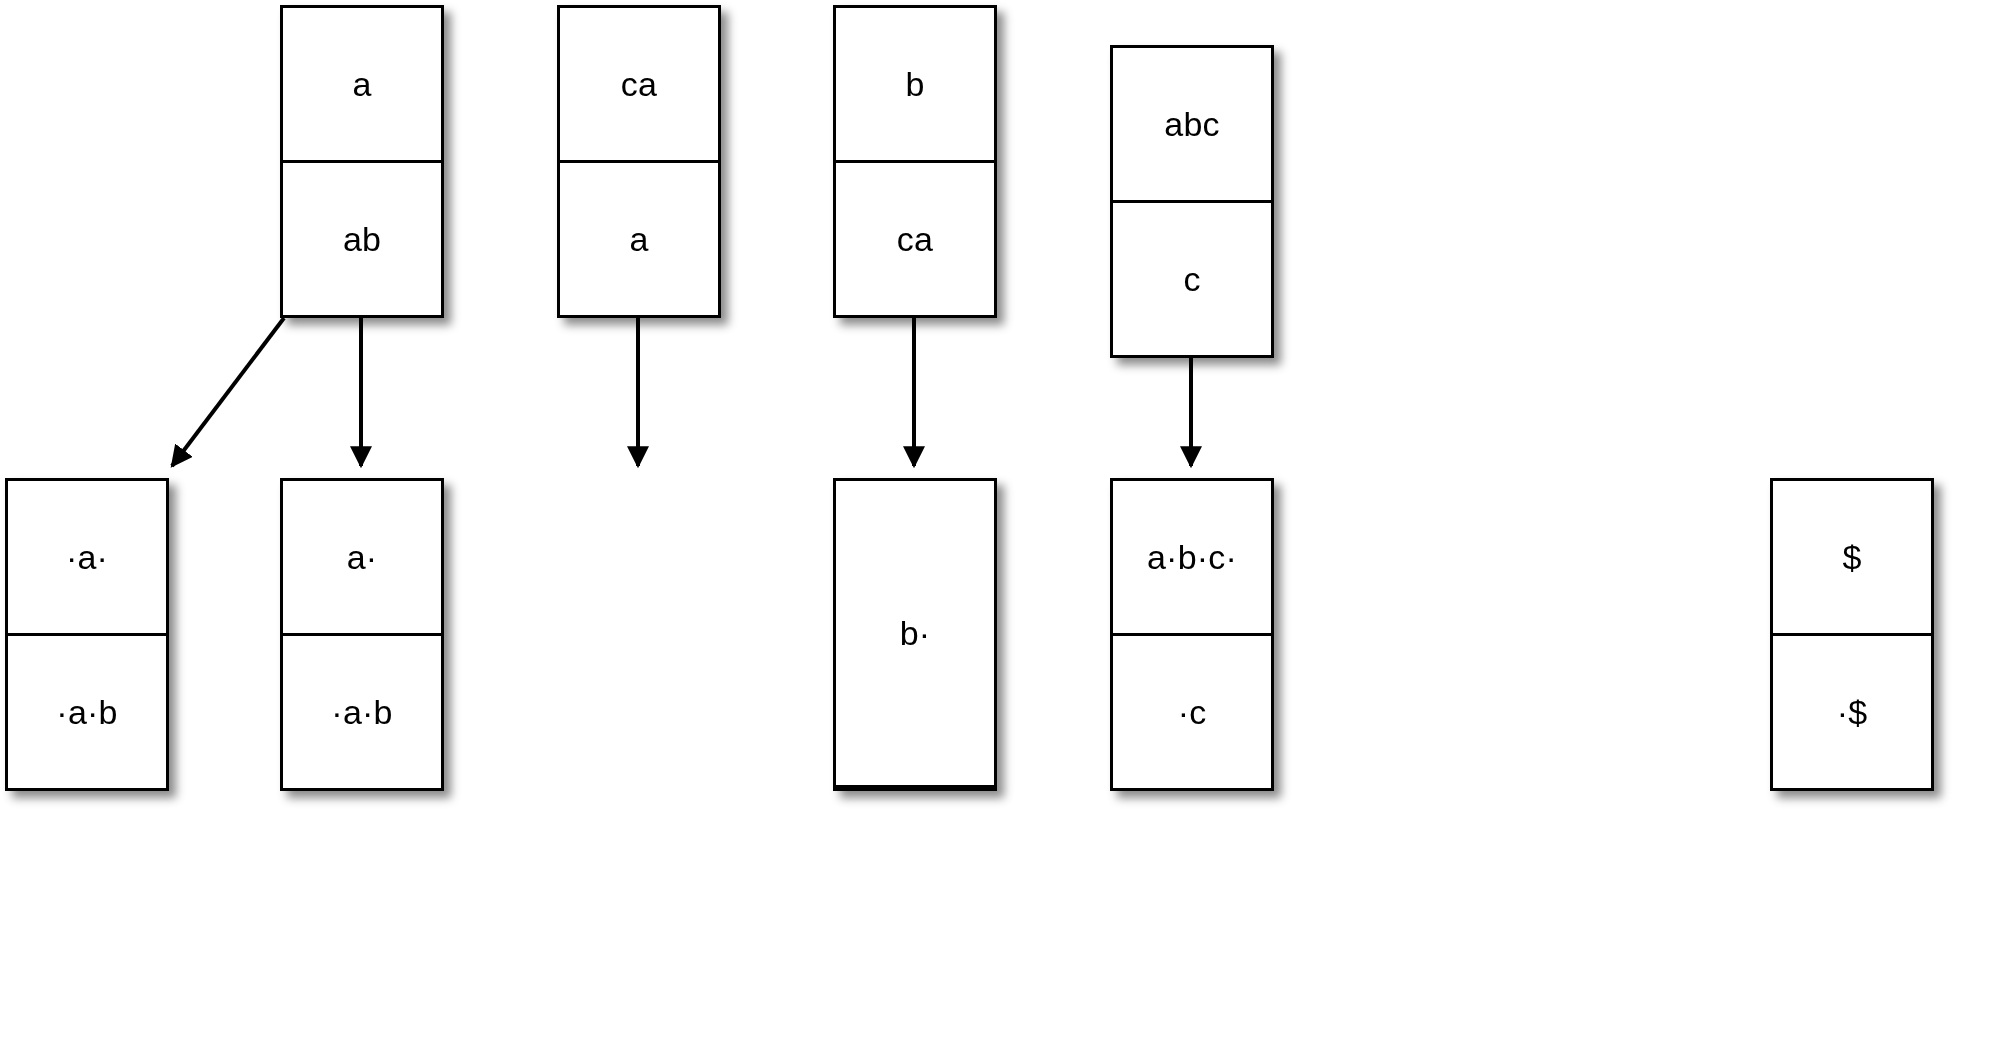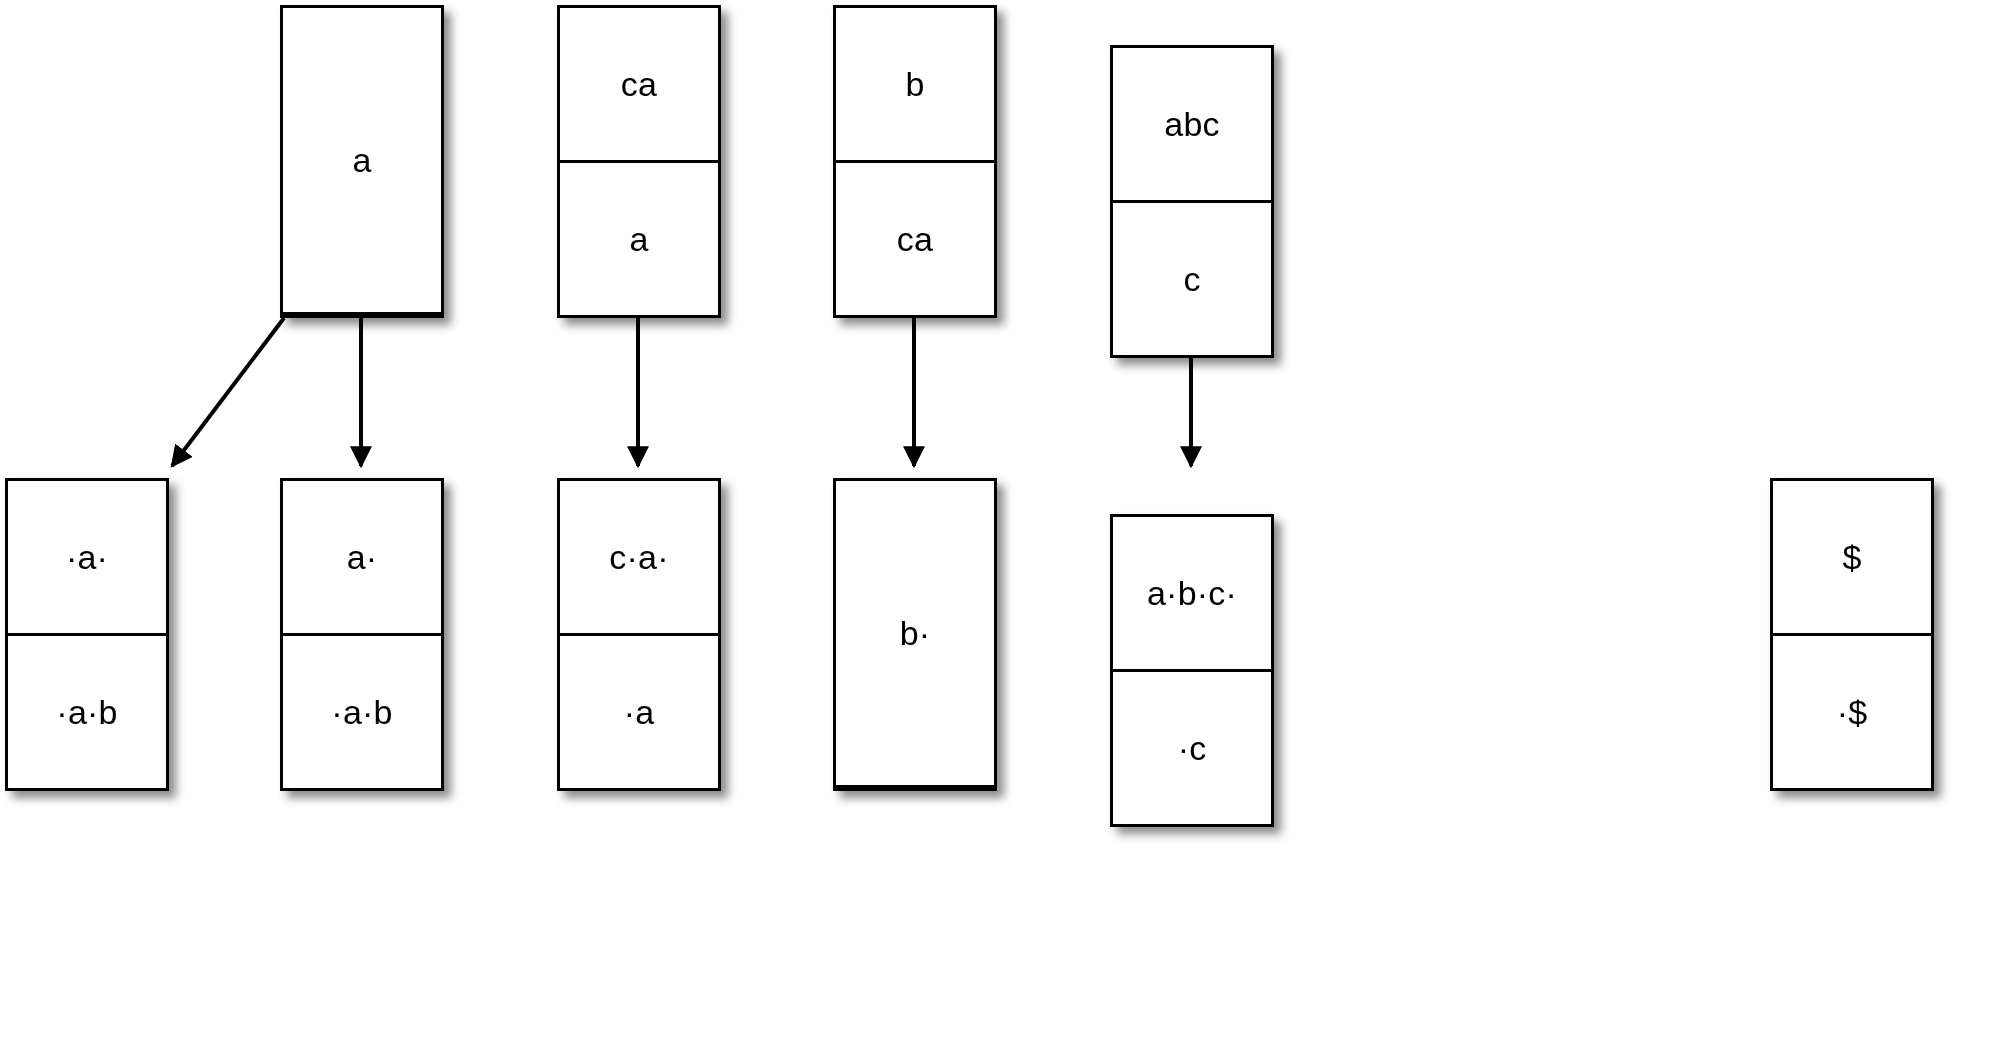--- a/index.html
+++ b/index.html
@@ -67,20 +67,21 @@
 
     <line x1="638" y1="318" x2="638" y2="466" stroke="#000000" stroke-width="4" marker-end="url(#arrowhead)"></line>
 
     <line x1="914" y1="318" x2="914" y2="466" stroke="#000000" stroke-width="4" marker-end="url(#arrowhead)"></line>
 
     <line x1="1191" y1="318" x2="1191" y2="466" stroke="#000000" stroke-width="4" marker-end="url(#arrowhead)"></line>
   </svg>
 
   <div class="node" style="left:280px; top:5px; width:164px; height:313px;">
     <div class="cell top">a</div>
+    <div class="cell">ab</div>
   </div>
 
   <div class="node" style="left:557px; top:5px; width:164px; height:313px;">
     <div class="cell top">ca</div>
     <div class="cell">a</div>
   </div>
 
   <div class="node" style="left:833px; top:5px; width:164px; height:313px;">
     <div class="cell top">b</div>
     <div class="cell">ca</div>
@@ -94,30 +95,26 @@
   <div class="node" style="left:5px; top:478px; width:164px; height:313px;">
     <div class="cell top">·a·</div>
     <div class="cell">·a·b</div>
   </div>
 
   <div class="node" style="left:280px; top:478px; width:164px; height:313px;">
     <div class="cell top">a·</div>
     <div class="cell">·a·b</div>
   </div>
 
-  <div class="node" style="left:557px; top:478px; width:164px; height:313px;">
-    <div class="cell top">c·a·</div>
-    <div class="cell">·a</div>
-  </div>
 
   <div class="node" style="left:833px; top:478px; width:164px; height:313px;">
     <div class="cell top">b·</div>
   </div>
 
-  <div class="node" style="left:1110px; top:478px; width:164px; height:313px;margin-top:36px;">
+  <div class="node" style="left:1110px; top:478px; width:164px; height:313px;">
     <div class="cell top">a·b·c·</div>
     <div class="cell">·c</div>
   </div>
 
   <div class="node" style="left:1770px; top:478px; width:164px; height:313px;">
     <div class="cell top">$</div>
     <div class="cell">·$</div>
   </div>
 
 </div>

